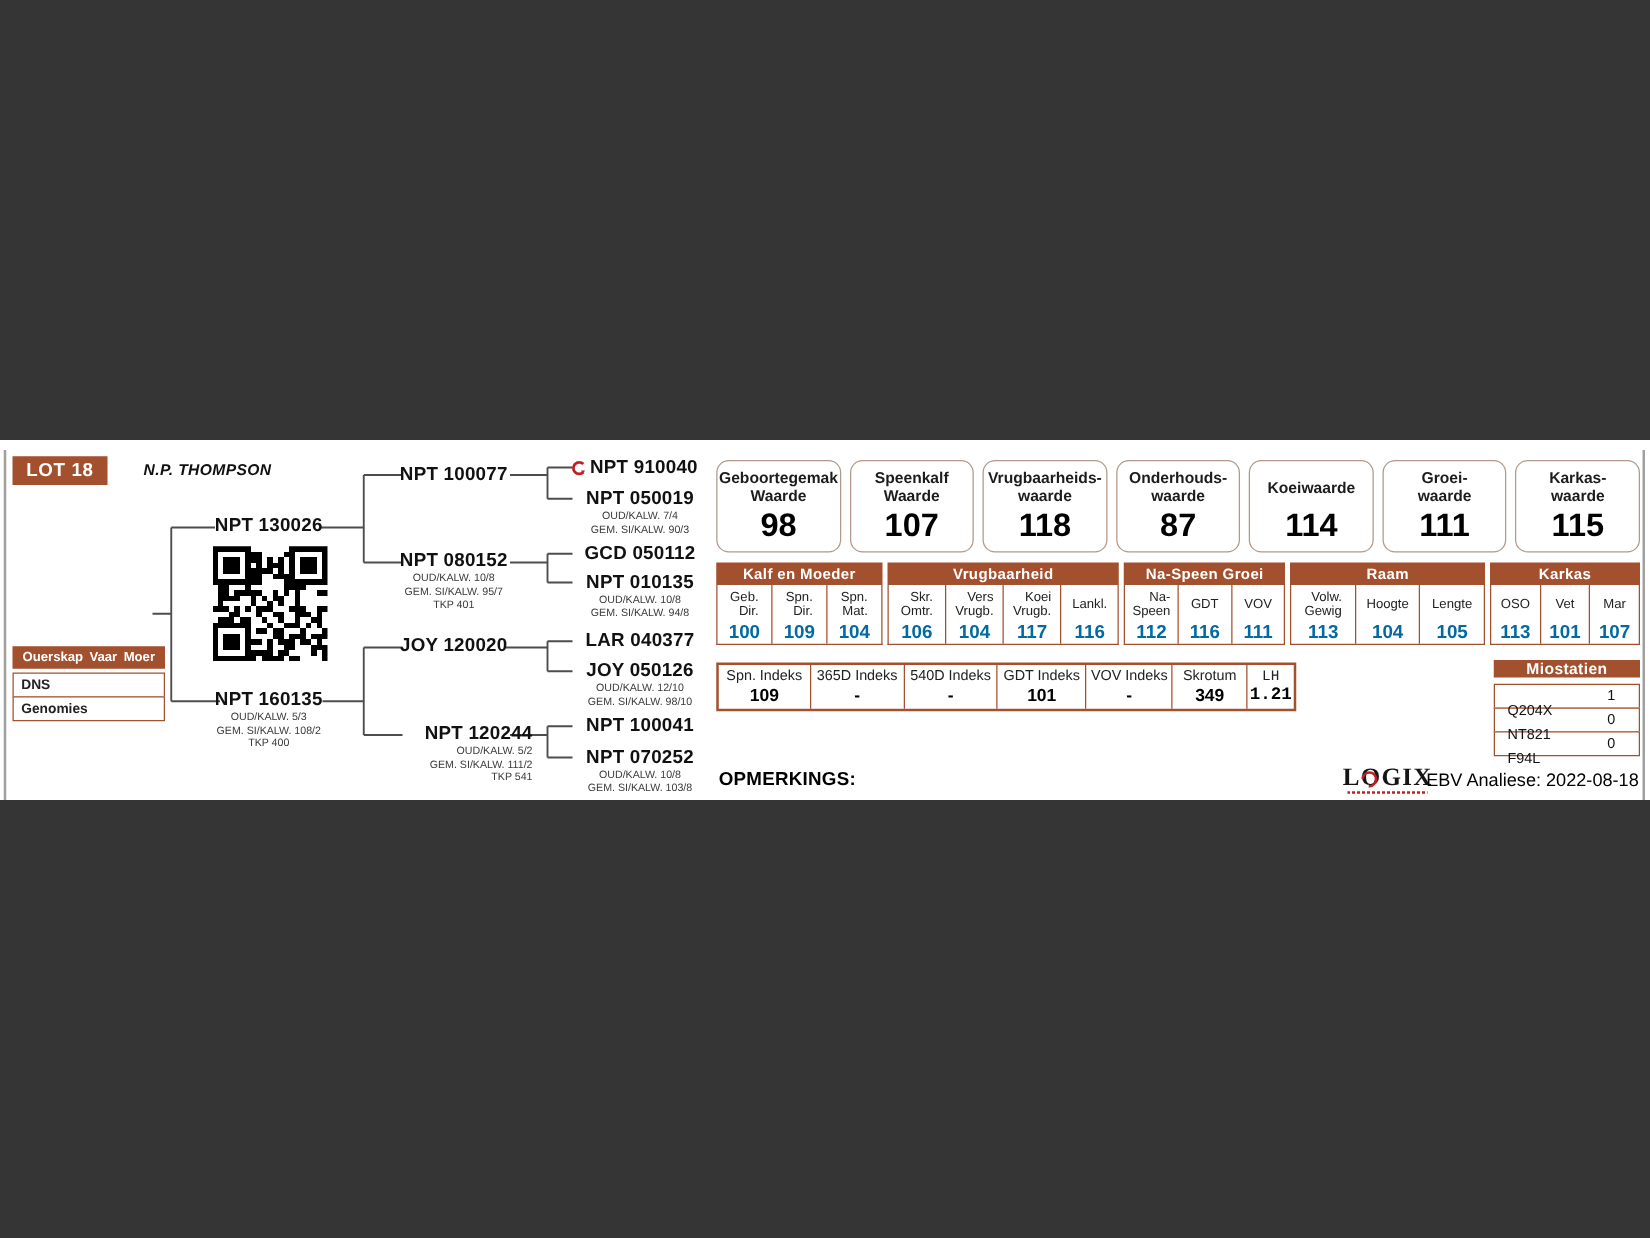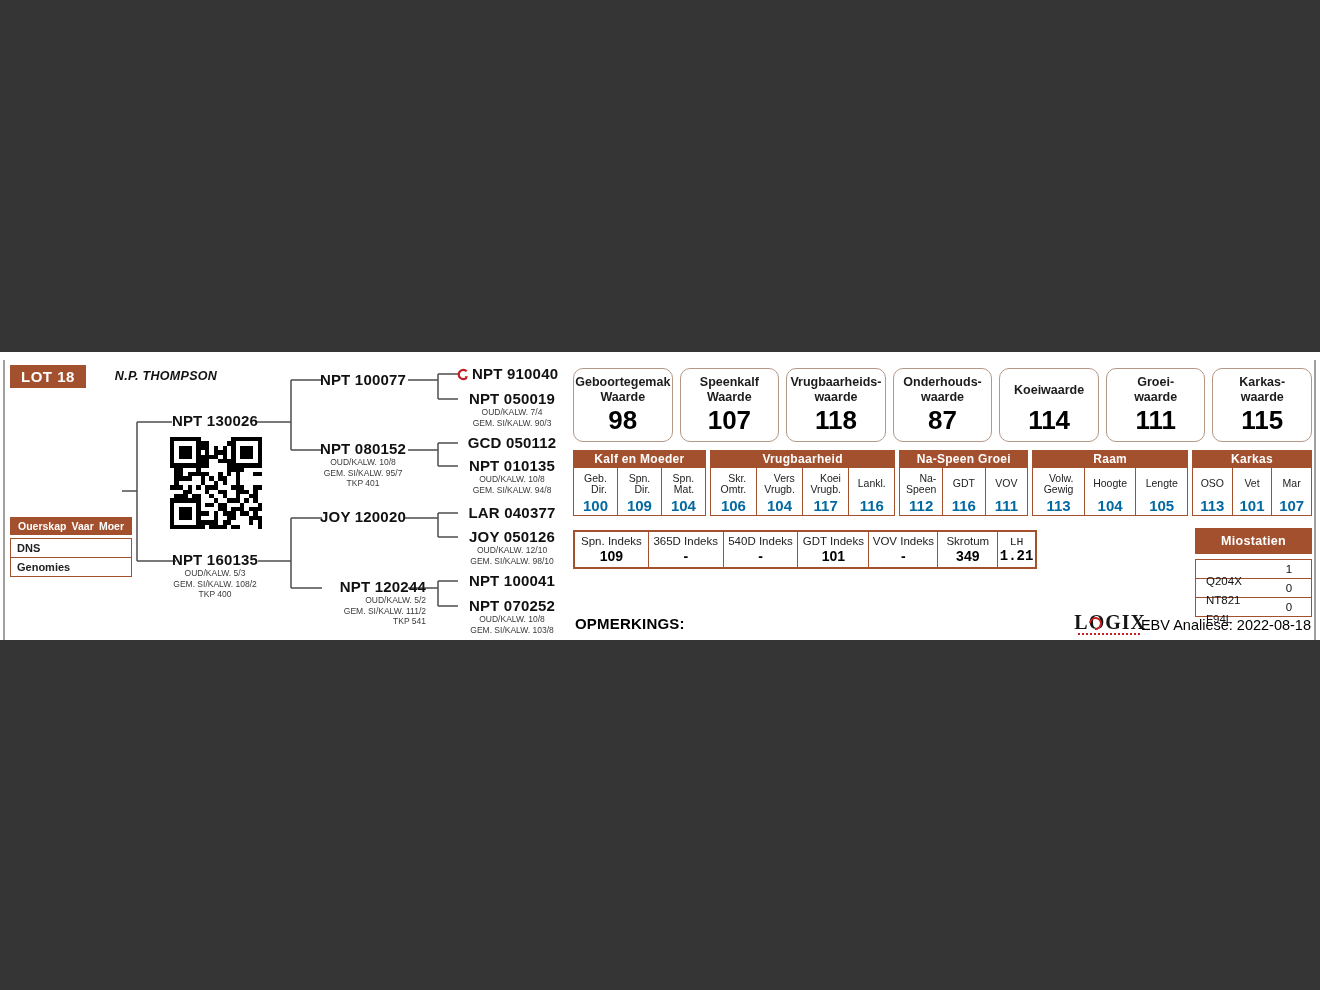--- a/index.html
+++ b/index.html
@@ -59,21 +59,21 @@
 
   .indeks { position:absolute; left:0; top:178px; width:464px; border:2px solid #a3502f;
     display:flex; background:#fff; }
   .icell { border-right:1.5px solid #a3502f; display:flex; flex-direction:column; align-items:center;
     padding:3px 0 2px; }
   .icell:last-child { border-right:none; }
   .ilab { font-size:11.5px; color:#222; line-height:13px; white-space:nowrap; }
   .ival { font-size:14px; font-weight:700; color:#000; line-height:17px; }
 
   .mio { position:absolute; left:622px; top:176px; width:117px; }
-  .mio-head { background:#a3502f; color:#fff; font-size:12.5px; font-weight:700; height:26px;
+  .mio-head { background:#a3502f; color:#fff; font-size:12.5px; font-weight:700; height:14px;
     display:flex; align-items:center; justify-content:center; letter-spacing:.3px; }
   .mio-rows { margin-top:5px; }
   .mio-row { border:1px solid #a3502f; height:20px; display:flex; align-items:center;
     font-size:11.5px; color:#111; margin-top:-1px; background:#fff; }
   .mio-row:first-child { margin-top:0; }
   .mio-gene { padding-left:10px; flex:1;margin-top:24px; }
   .mio-val { width:44px; text-align:center; }
 
   .opmerkings { position:absolute; left:2px; top:263px; font-size:15px; font-weight:700;
     color:#000; letter-spacing:.2px; }

